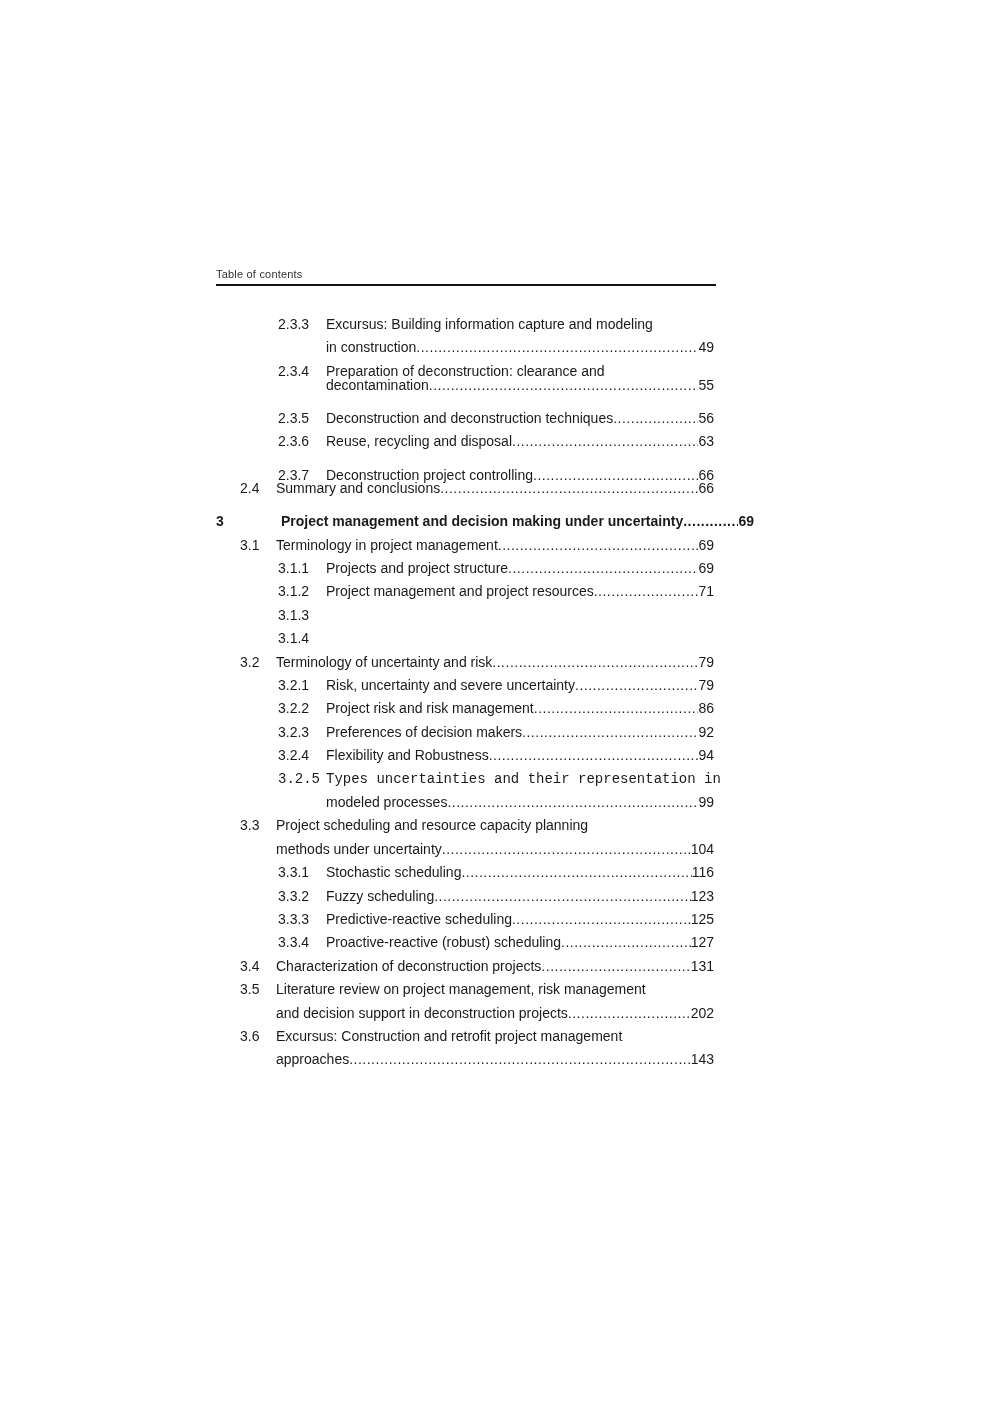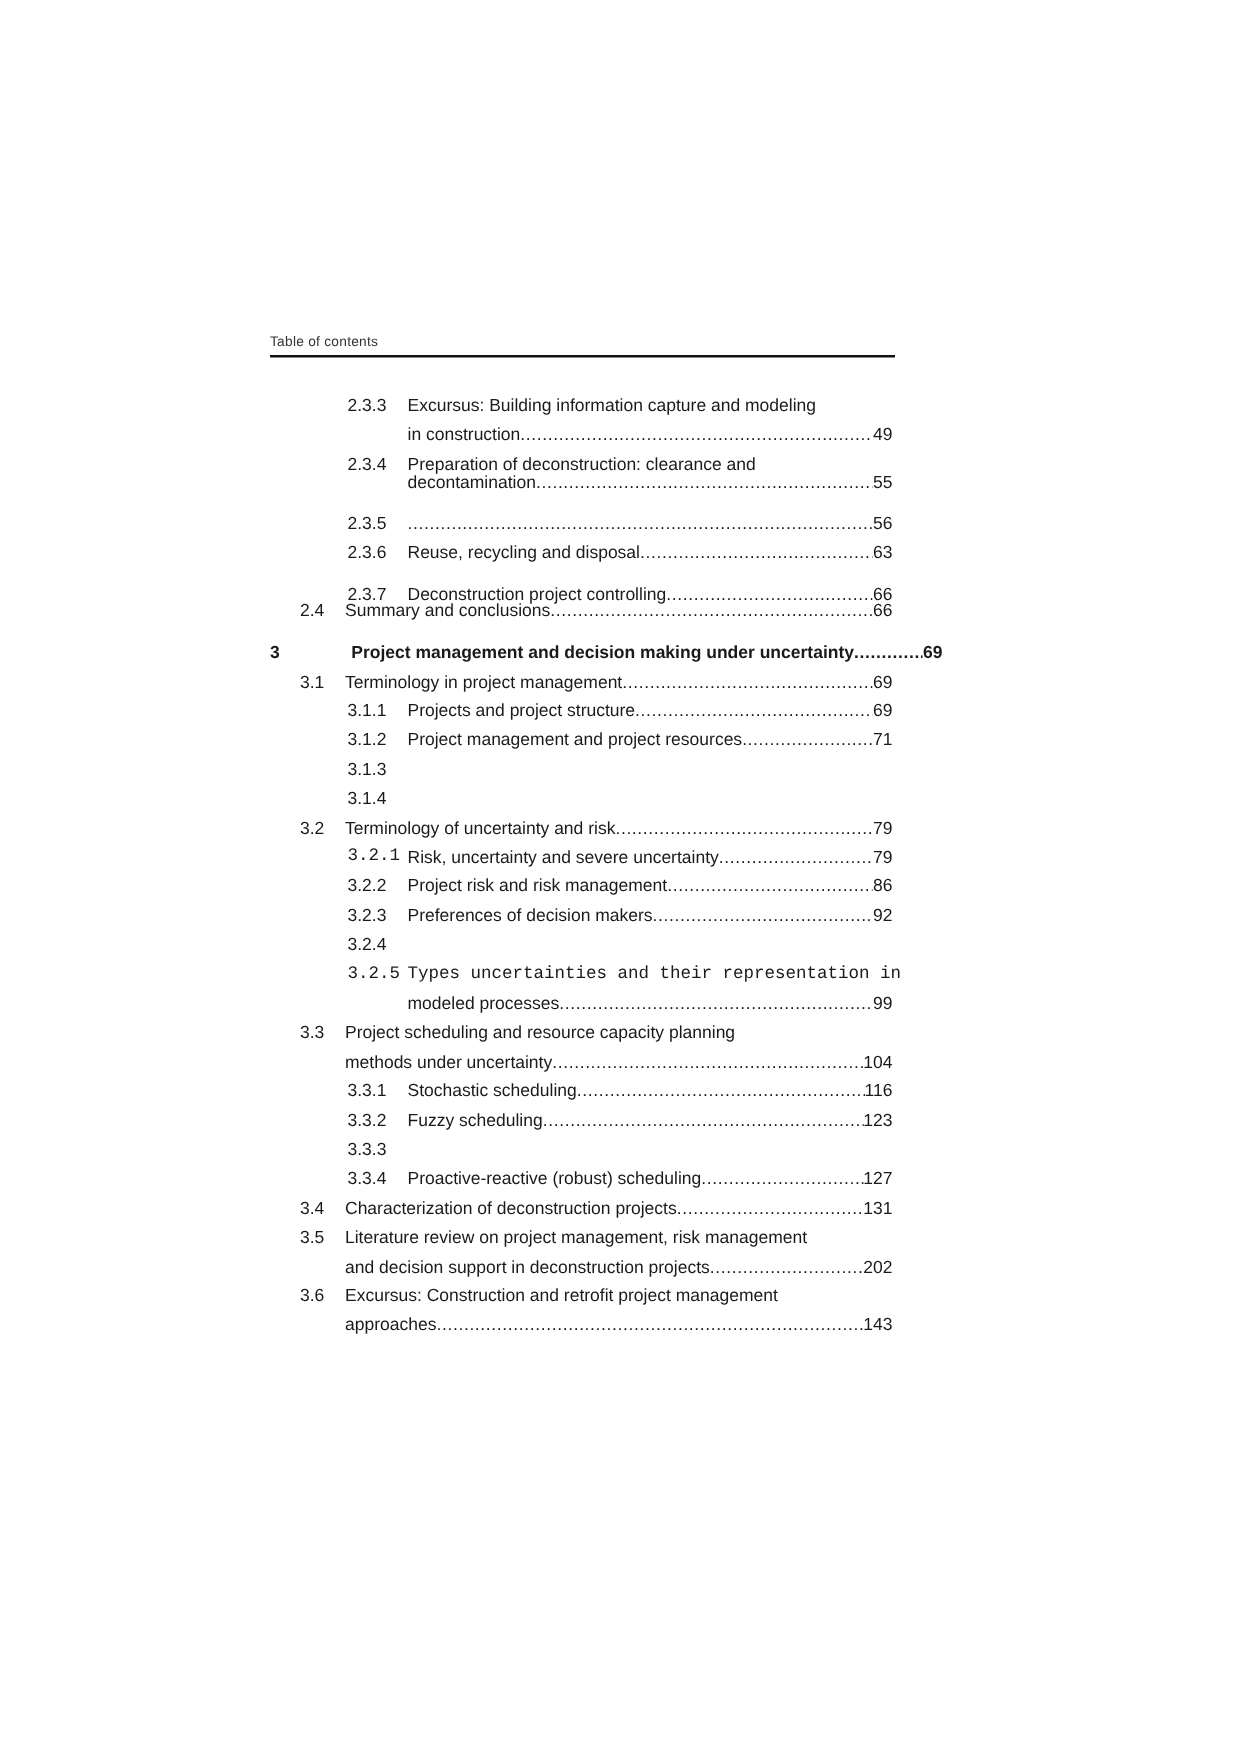--- a/index.html
+++ b/index.html
@@ -54,20 +54,21 @@
           <span class="title">decontamination </span>
           <span class="dots"></span>
           <span class="page-num">55</span>
         </span>
       </div>
     </div>
     <div>
       <div class="line" style="top: 406.6px; left: 0px; width: 500px;">
         <span class="num" style="left: 62px;">2.3.5</span>
         <span class="text" style="left: 110px; width: 388px;">
+          <span class="title">Deconstruction and deconstruction techniques </span>
           <span class="dots"></span>
           <span class="page-num">56</span>
         </span>
       </div>
     </div>
     <div>
       <div class="line" style="top: 430px; left: 0px; width: 500px;">
         <span class="num" style="left: 62px;">2.3.6</span>
         <span class="text" style="left: 110px; width: 388px;">
           <span class="title">Reuse, recycling and disposal </span>
@@ -151,21 +152,21 @@
         <span class="num" style="left: 24px;">3.2</span>
         <span class="text" style="left: 60px; width: 438px;">
           <span class="title">Terminology of uncertainty and risk </span>
           <span class="dots"></span>
           <span class="page-num">79</span>
         </span>
       </div>
     </div>
     <div>
       <div class="line" style="top: 674px; left: 0px; width: 500px;">
-        <span class="num" style="left: 62px; font-family: Liberation Mono, monospace;">3.2.1</span>
+        <span class="num" style="left: 62px;">3.2.1</span>
         <span class="text" style="left: 110px; width: 388px;">
           <span class="title">Risk, uncertainty and severe uncertainty </span>
           <span class="dots"></span>
           <span class="page-num">79</span>
         </span>
       </div>
     </div>
     <div>
       <div class="line" style="top: 697.4px; left: 0px; width: 500px;">
         <span class="num" style="left: 62px;">3.2.2</span>
@@ -182,20 +183,25 @@
         <span class="text" style="left: 110px; width: 388px;">
           <span class="title">Preferences of decision makers </span>
           <span class="dots"></span>
           <span class="page-num">92</span>
         </span>
       </div>
     </div>
     <div>
       <div class="line" style="top: 744.2px; left: 0px; width: 500px;">
         <span class="num" style="left: 62px;">3.2.4</span>
+        <span class="text" style="left: 110px; width: 388px;">
+          <span class="title">Flexibility and Robustness </span>
+          <span class="dots"></span>
+          <span class="page-num">94</span>
+        </span>
       </div>
     </div>
     <div>
       <div class="line" style="top: 767.6px; left: 0px; width: 500px; font-family: Liberation Mono, monospace;">
         <span class="num" style="left: 62px;">3.2.5</span>
         <span class="text" style="left: 110px; width: auto;">
           <span class="title">Types uncertainties and their representation in</span>
         </span>
       </div>
       <div class="line" style="top: 791px; left: 0px; width: 500px;">
@@ -237,20 +243,25 @@
         <span class="text" style="left: 110px; width: 388px;">
           <span class="title">Fuzzy scheduling</span>
           <span class="dots"></span>
           <span class="page-num">123</span>
         </span>
       </div>
     </div>
     <div>
       <div class="line" style="top: 908px; left: 0px; width: 500px;">
         <span class="num" style="left: 62px;">3.3.3</span>
+        <span class="text" style="left: 110px; width: 388px;">
+          <span class="title">Predictive-reactive scheduling </span>
+          <span class="dots"></span>
+          <span class="page-num">125</span>
+        </span>
       </div>
     </div>
     <div>
       <div class="line" style="top: 931.4px; left: 0px; width: 500px;">
         <span class="num" style="left: 62px;">3.3.4</span>
         <span class="text" style="left: 110px; width: 388px;">
           <span class="title">Proactive-reactive (robust) scheduling</span>
           <span class="dots"></span>
           <span class="page-num">127</span>
         </span>

